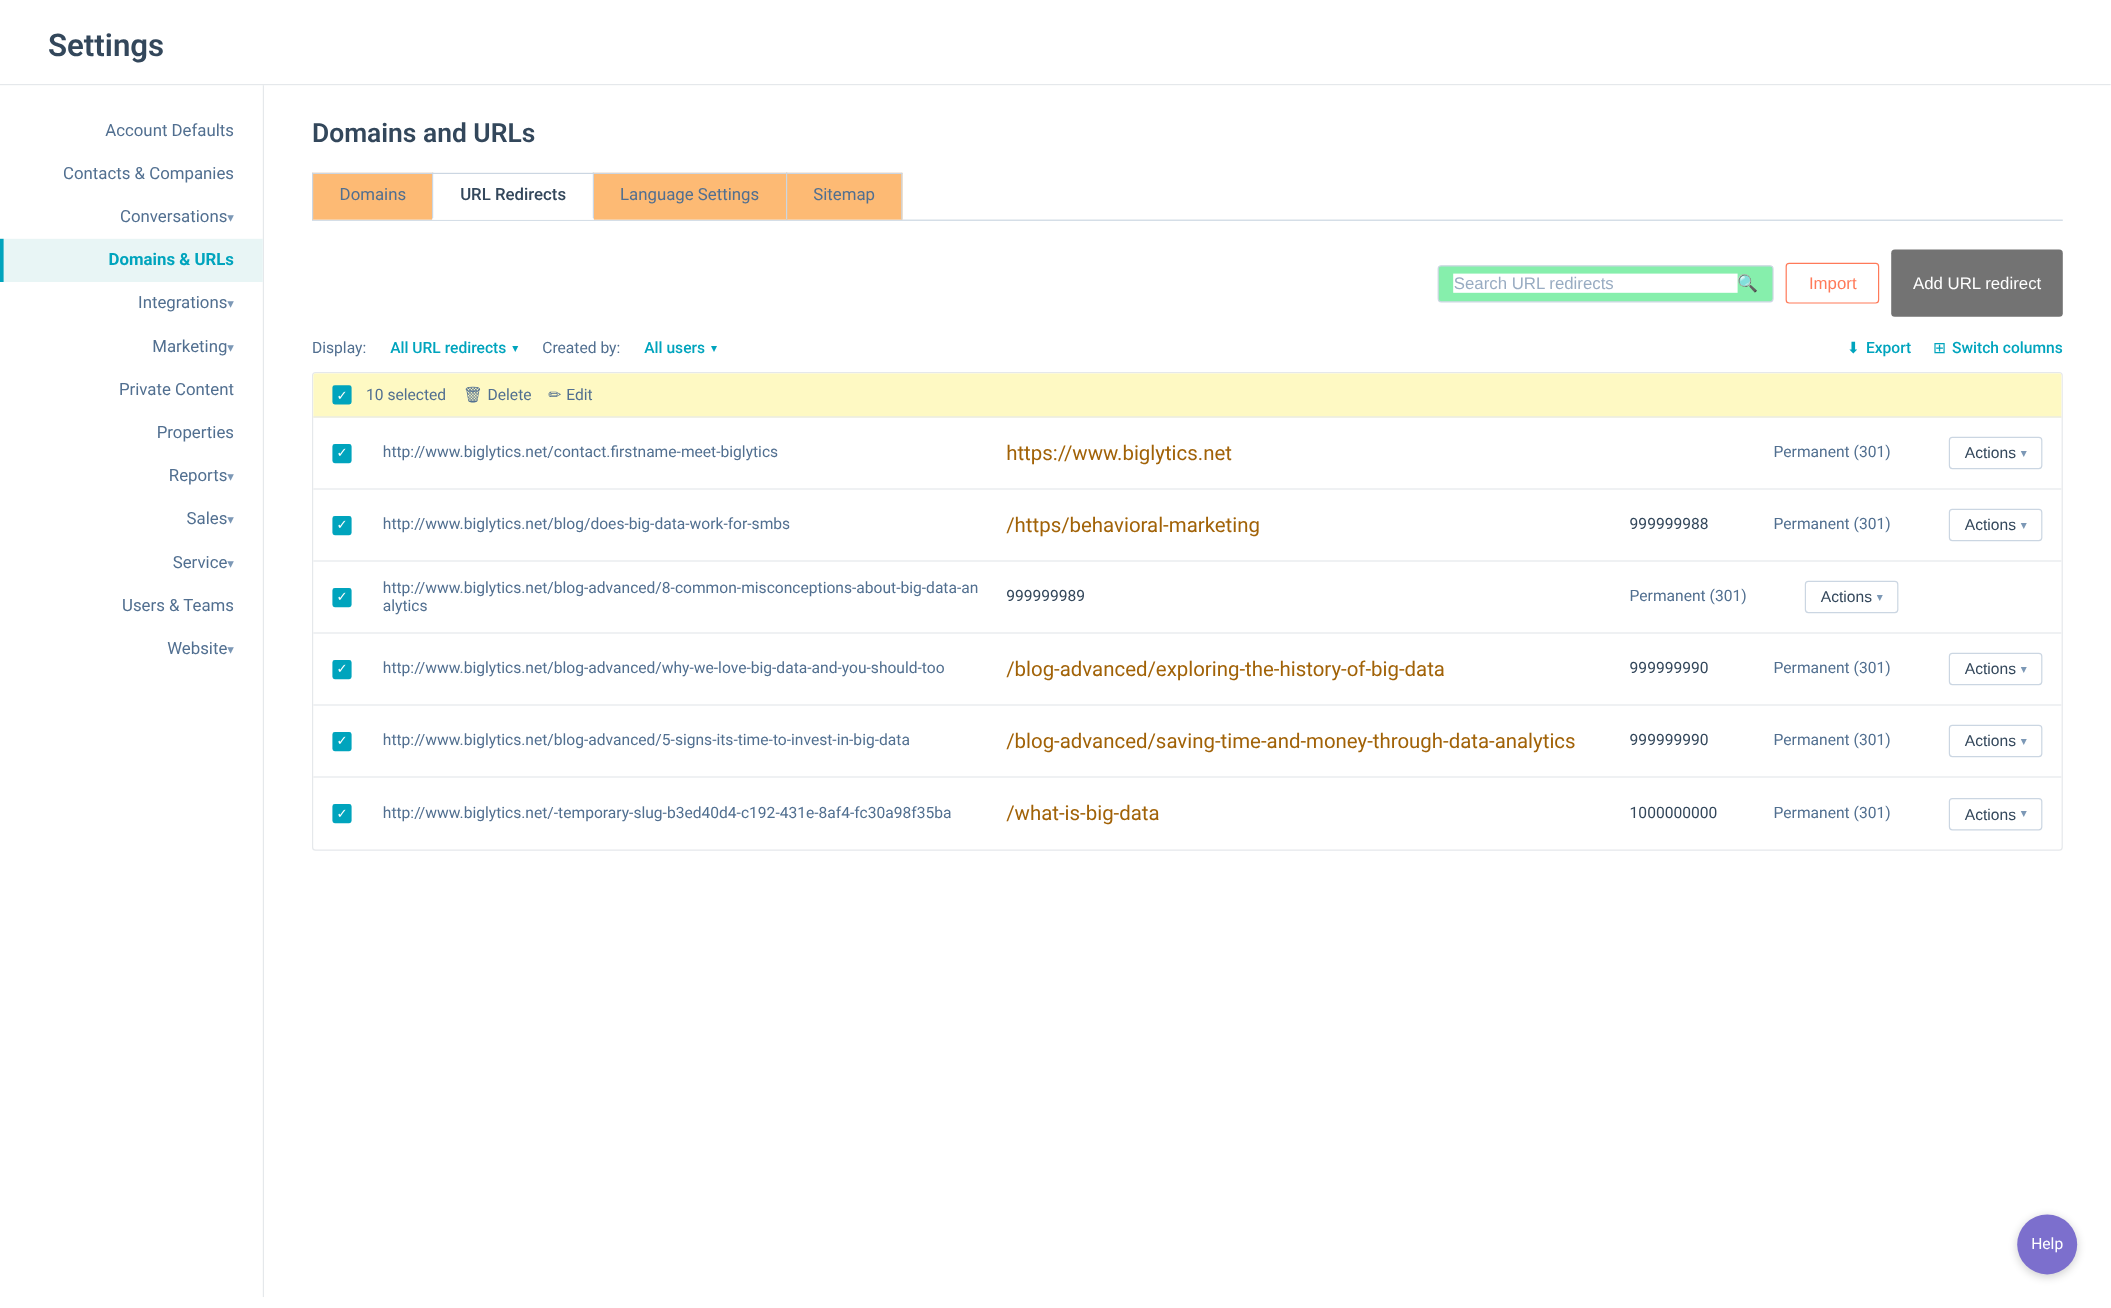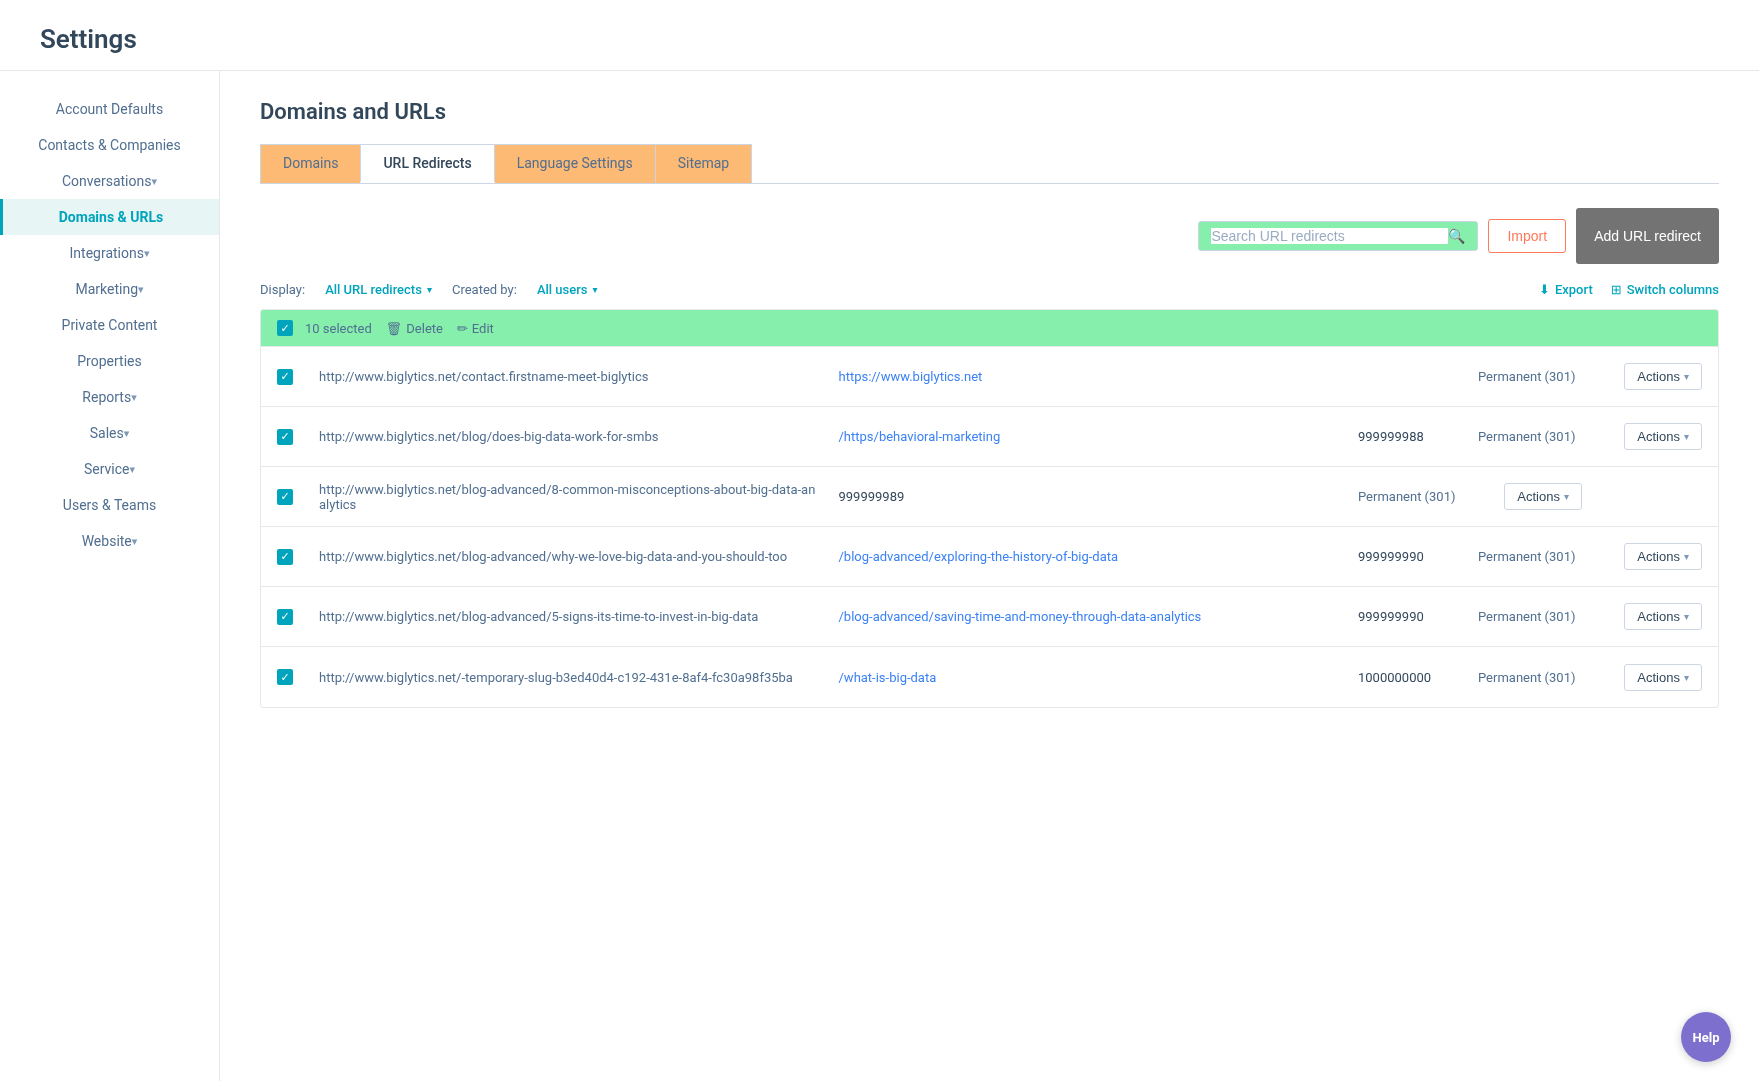--- a/index.html
+++ b/index.html
@@ -23,21 +23,21 @@
       width: 220px;
       min-width: 220px;
       padding: 20px 0;
       border-right: 1px solid #e5e8eb;
       min-height: calc(100vh - 80px);
     }
 
     .sidebar-item {
       display: flex;
       align-items: center;
-      justify-content: center;
+      justify-content: flex-end;
       padding: 10px 24px;
       cursor: pointer;
       color: #516f90;
       font-size: 14px;
       font-weight: 400;
     }
     .sidebar-item.active {
       background: #e8f5f5;
       color: #00a4bd;
       font-weight: 700;
@@ -183,21 +183,21 @@
     .table-container {
       border: 1px solid #e5e8eb;
       border-radius: 3px;
       overflow: hidden;
     }
 
     .bulk-row {
       display: flex;
       align-items: center;
       padding: 10px 16px;
-      background: #86efac;
+      background: #fef9c3;
       border-bottom: 1px solid #e5e8eb;
       gap: 12px;
     }
 
     .bulk-actions {
       display: flex;
       align-items: center;
       gap: 14px;
       font-size: 13px;
     }
@@ -261,21 +261,21 @@
       background: #00a4bd;
     }
     .checkbox.checked::after {
       content: '✓';
       color: #fff;
       font-size: 11px;
       line-height: 1;
     }
 
     .url-text { color: #516f90; font-size: 13px; word-break: break-all; }
-    .dest-text { color: #3b82f6; font-size: 13px; word-break: break-all; }
+    .dest-text { color: #a16207; font-size: 17px; word-break: break-all; }
     .count-text { color: #33475b; font-size: 13px; text-align: center; }
     .type-text { color: #516f90; font-size: 13px; }
 
     .actions-btn {
       display: inline-flex;
       align-items: center;
       gap: 4px;
       padding: 5px 12px;
       border: 1px solid #cbd6e2;
       border-radius: 3px;
@@ -293,21 +293,21 @@
       right: 28px;
       width: 50px;
       height: 50px;
       background: #7c6fcd;
       border-radius: 50%;
       display: flex;
       align-items: center;
       justify-content: center;
       color: #fff;
       font-size: 13px;
-      font-weight: 700;
+      font-weight: 400;
       cursor: pointer;
       box-shadow: 0 2px 8px rgba(0,0,0,0.2);
     }
   </style>
 </head>
 <body>
 
 <div class="top-header">
   <h1>Settings</h1>
 </div>

